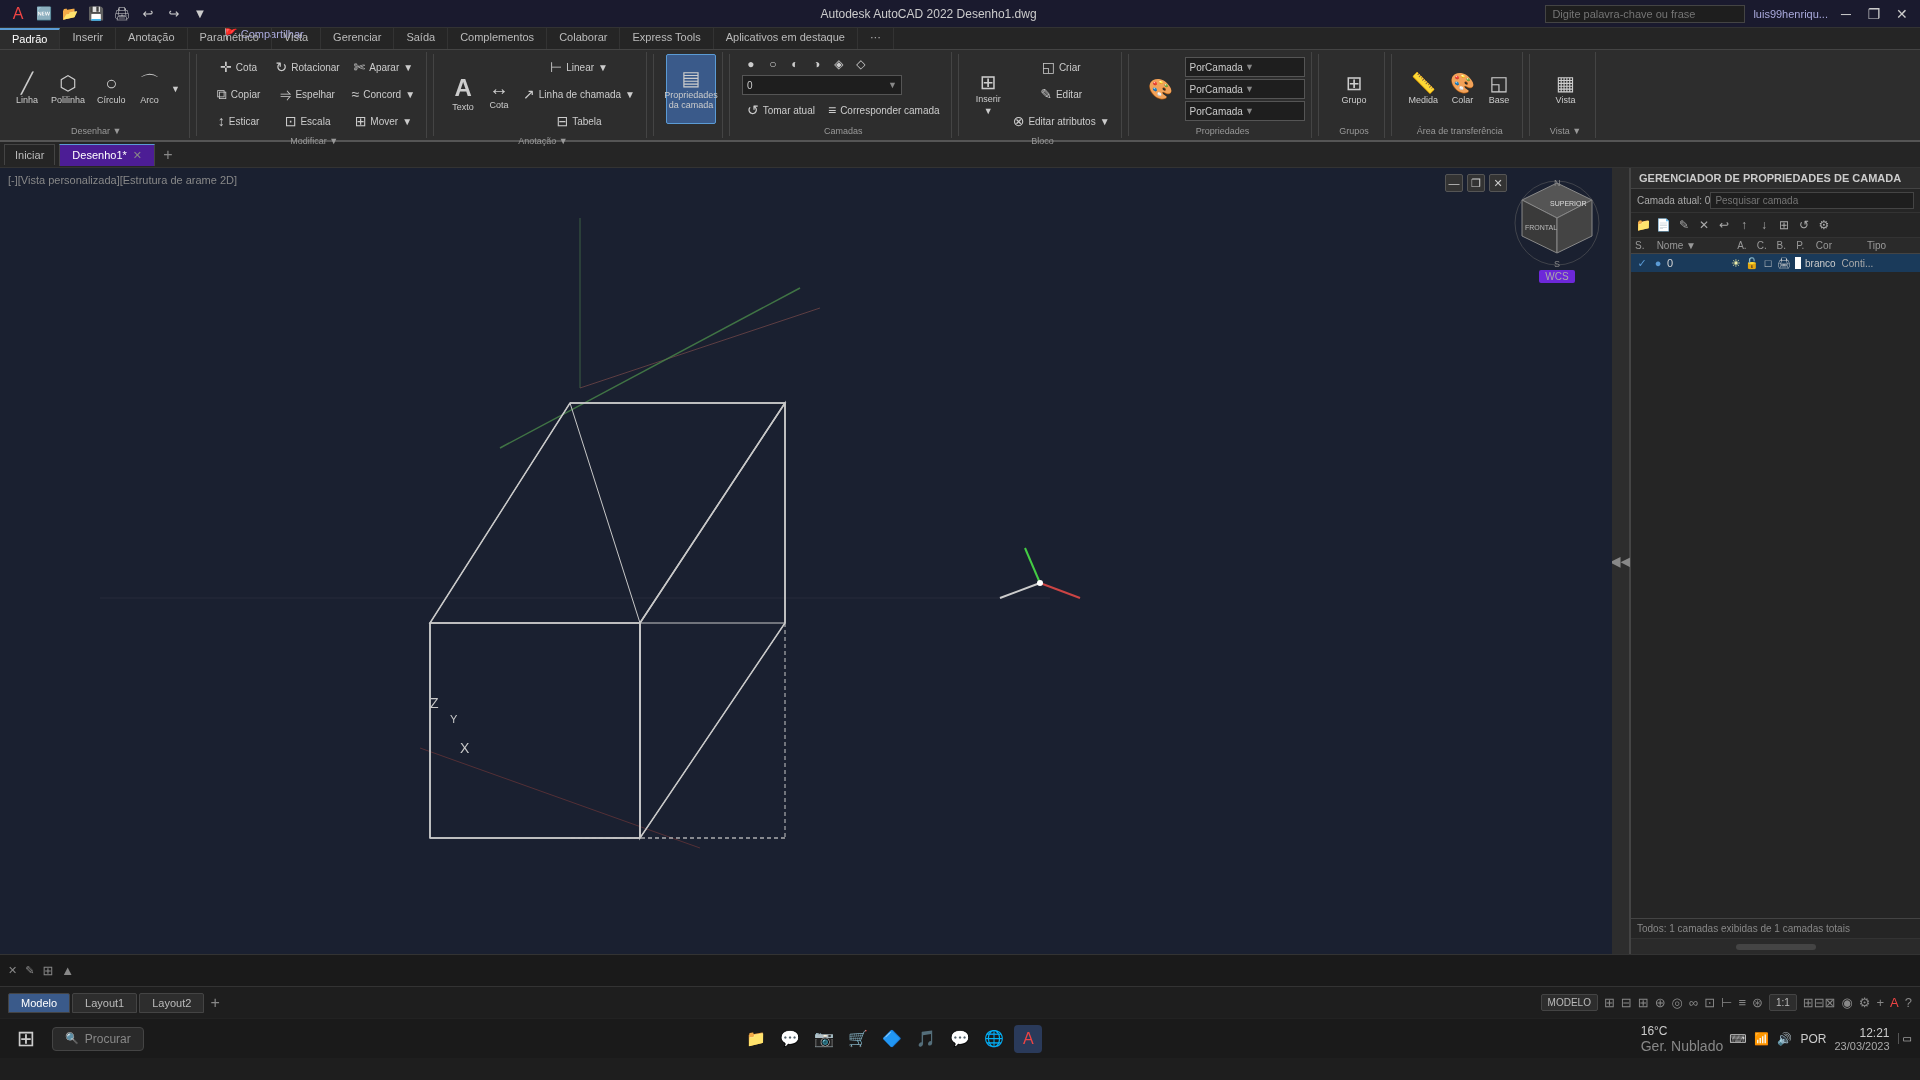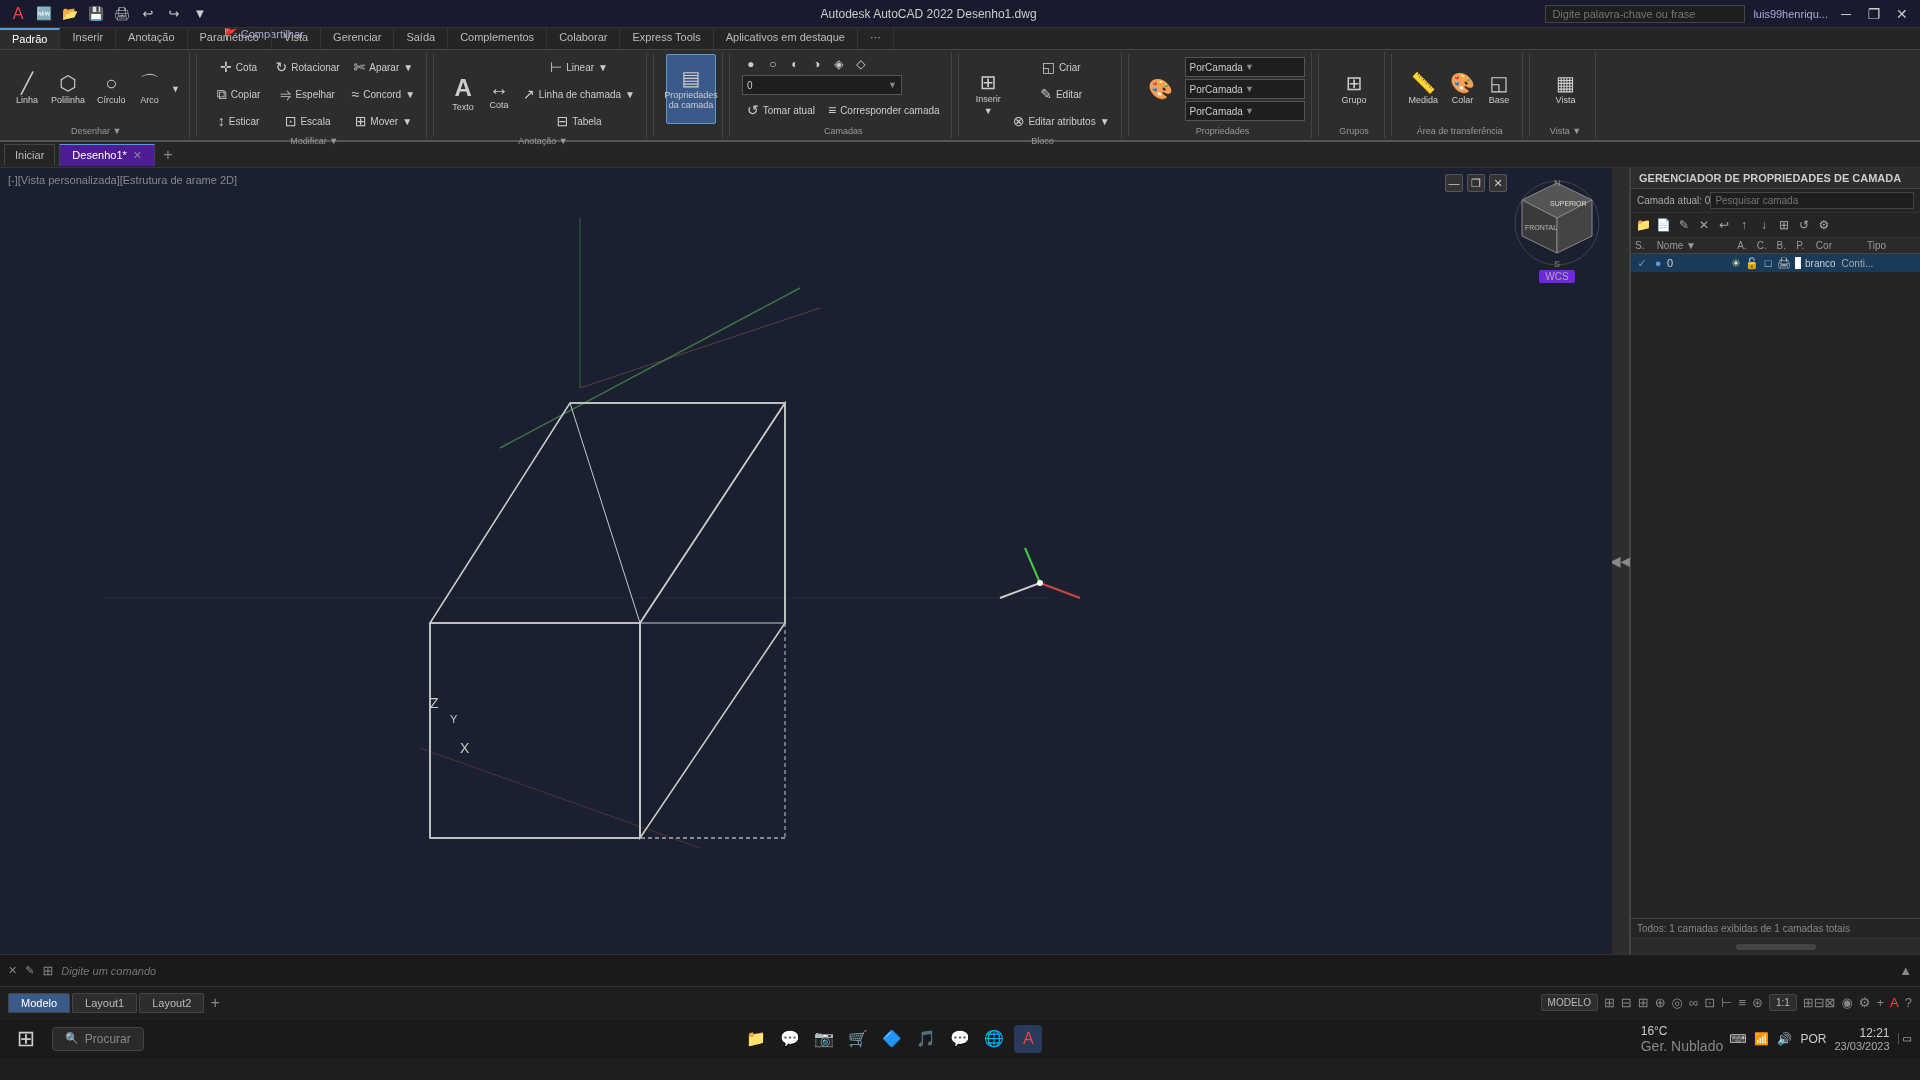--- a/index.html
+++ b/index.html
@@ -527,21 +527,20 @@
     <div style="height:16px;background:#2a2a2a;border-top:1px solid #333;display:flex;align-items:center;padding:0 4px;">
       <div style="width:80px;height:6px;background:#444;border-radius:3px;margin:0 auto;"></div>
     </div>
   </div>
 </div>
 
 <div id="command-line">
   <span style="color:#888;cursor:pointer;">✕</span>
   <span style="color:#888;cursor:pointer;">✎</span>
   <span style="color:#888;font-size:13px;">⊞</span>
-  <input type="text" id="command-input" style="flex: 1 1 0%; background: transparent; border: none; color: rgb(136, 136, 136); font-size: 11px; outline: none; font-style: italic;" placeholder="Digite um comando">
   <span style="color:#888;cursor:pointer;font-size:13px;">▲</span>
 </div>
 
 <div id="status-bar">
   <div id="status-tabs">
     <div class="status-tab active">Modelo</div>
     <div class="status-tab">Layout1</div>
     <div class="status-tab">Layout2</div>
     <div class="status-tab-add">+</div>
   </div>

